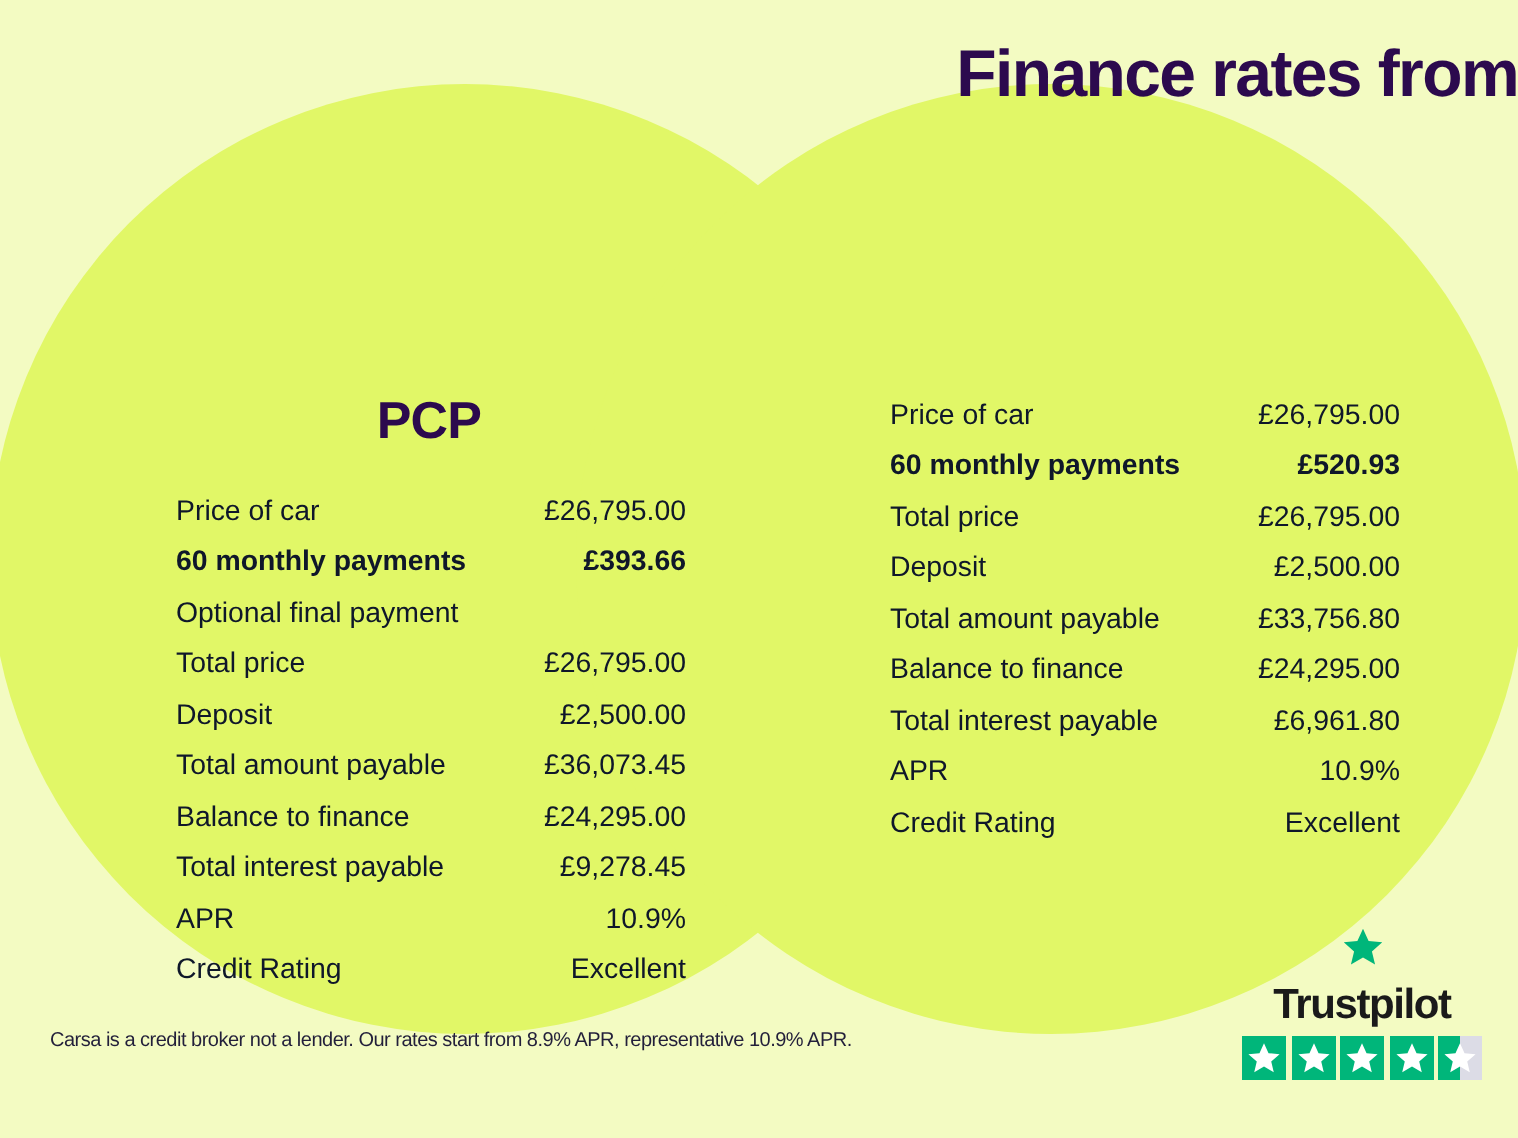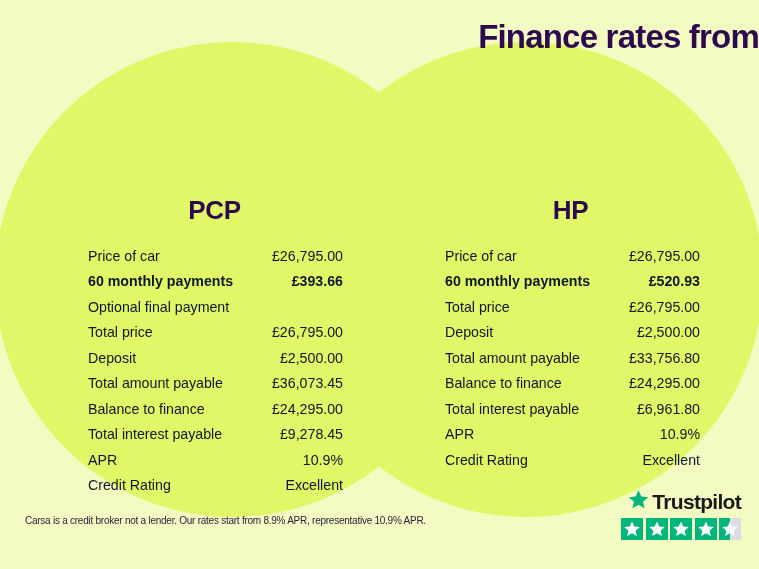--- a/index.html
+++ b/index.html
@@ -150,20 +150,21 @@
     top: 489px;
     z-index: 6;
     text-align: right;
   }
   .tp-wordmark {
     display: flex;
     align-items: center;
     justify-content: flex-end;
     gap: 3px;
     height: 24px;
+    flex-direction: column;
   }
   .tp-word {
     font-size: 21px;
     font-weight: 600;
     color: #1a1a1a;
     letter-spacing: -0.7px;
     line-height: 1;
   }
   .tp-stars {
     display: flex;
@@ -250,21 +251,20 @@
             <span class="row-value">10.9%</span>
           </div>
         <div class="row">
             <span class="row-label">Credit Rating</span>
             <span class="row-value">Excellent</span>
           </div>
       </div>
     </div>
 
     <div class="table-col right">
-      <div class="table-title">HP</div>
       <div>
         <div class="row">
             <span class="row-label">Price of car</span>
             <span class="row-value">£26,795.00</span>
           </div>
         <div class="row bold">
             <span class="row-label">60 monthly payments</span>
             <span class="row-value">£520.93</span>
           </div>
         <div class="row">

